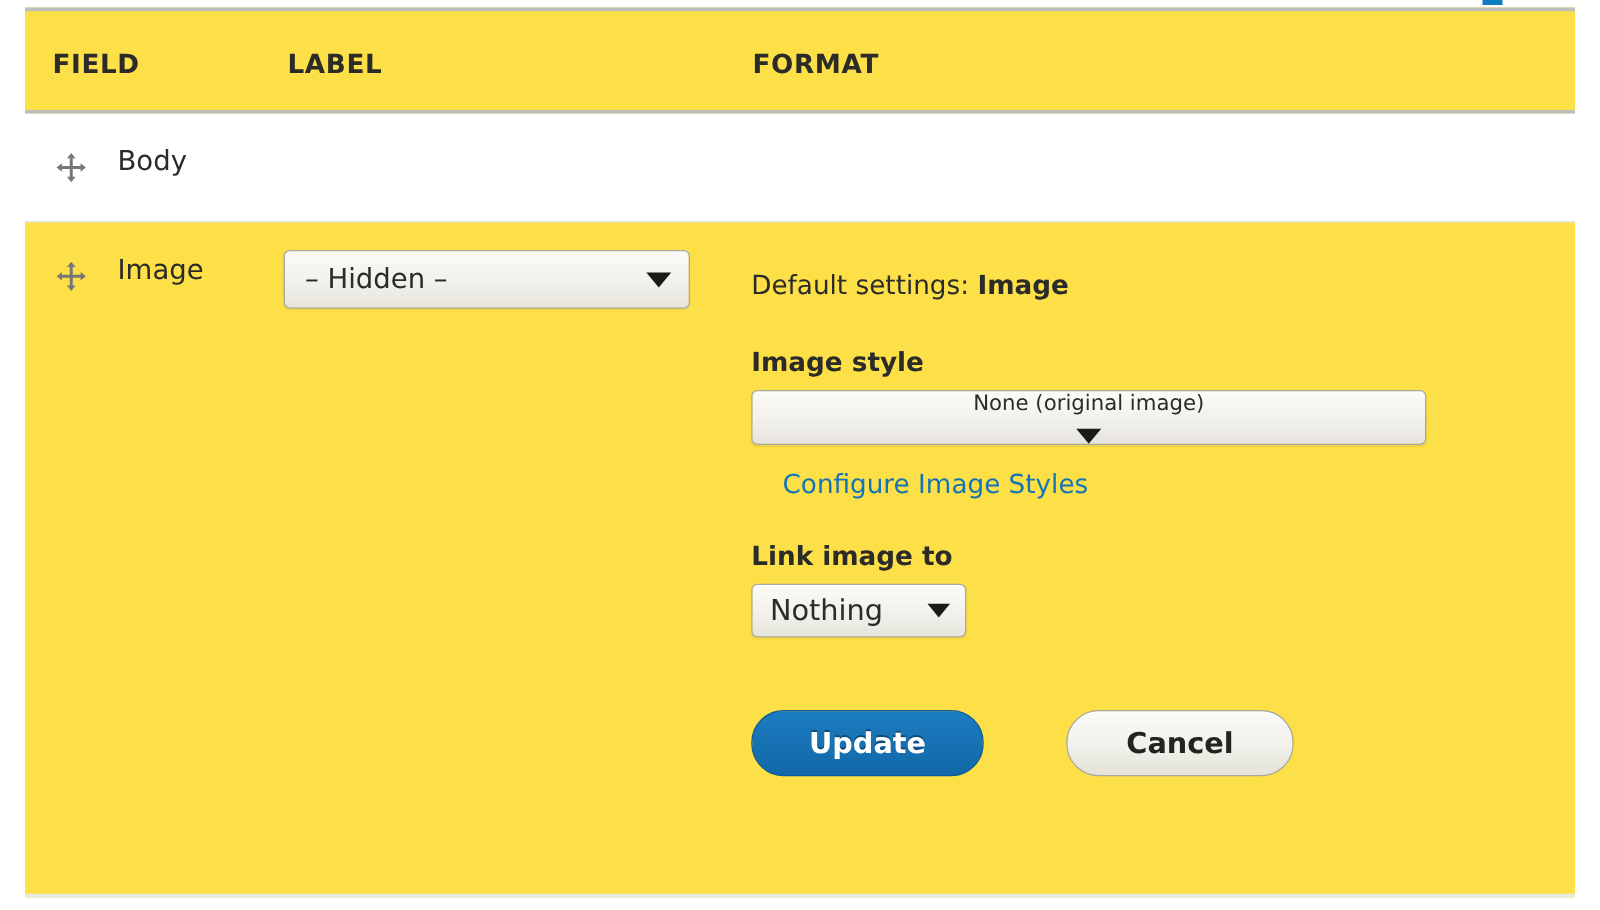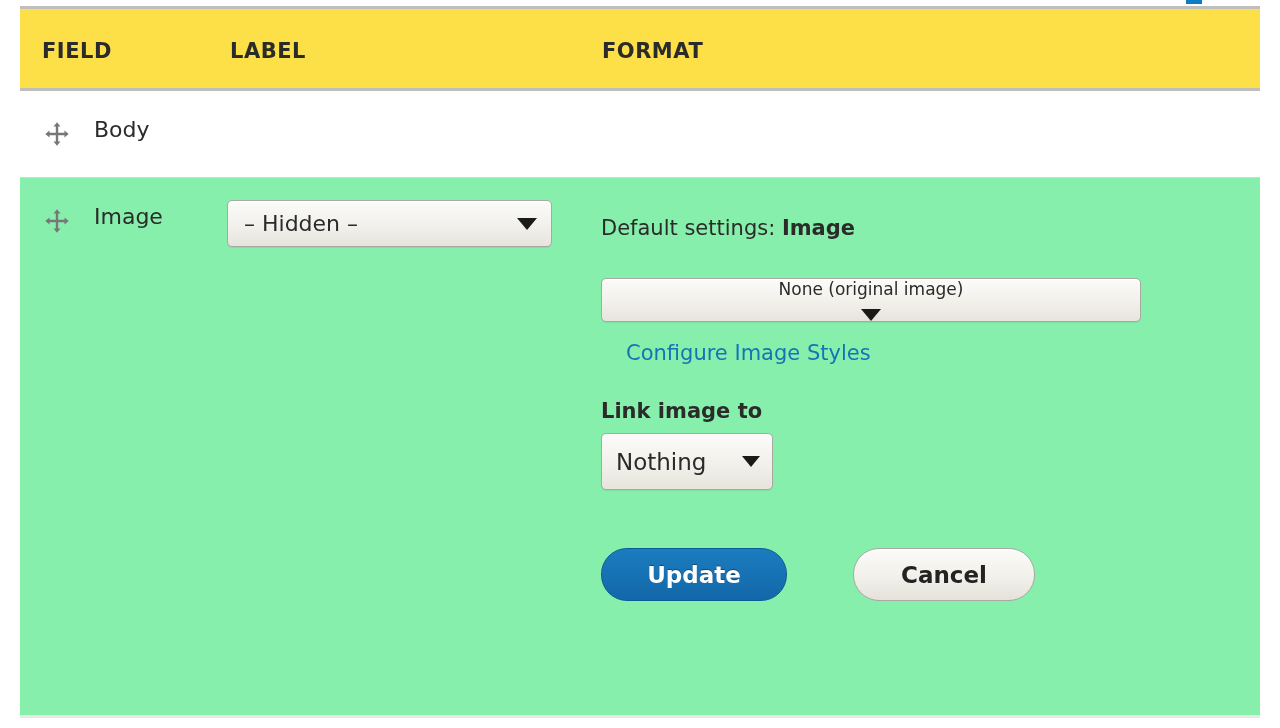--- a/index.html
+++ b/index.html
@@ -62,21 +62,21 @@
   .row {
     position: relative;
     width: 100%;
   }
   .row-body {
     background: #ffffff;
     height: 87px;
     border-bottom: 1px solid #d6d6d2;
   }
   .row-image {
-    background: #86efac;
+    background: #fde047;
     border-bottom: 3px solid #e9e9e4;
     min-height: 540px;
   }
 
   
   .drag-handle {
     position: absolute;
     width: 26px;
     height: 26px;
     color: #77777a;
@@ -174,21 +174,21 @@
     position: relative;
     left: 0; top: 0;
     width: 540px; height: 44px;
     padding: 0 15px 0 15px;
     font-size: 17px;
     flex-direction: column;
   }
   .sel-linkimage {
     position: relative;
     left: 0; top: 0;
-    width: 172px; height: 57px;
+    width: 172px; height: 43px;
     padding: 0 12px 0 14px;
     font-size: 23px;
   }
   .sel-linkimage .caret {
     border-left-width: 9px;
     border-right-width: 9px;
     border-top-width: 11px;
   }
 
   .configure-link {
@@ -317,20 +317,21 @@
         <span class="caret"></span>
       </div>
 
       <div class="settings">
 
         <div class="settings-summary">
           <span>Default settings:</span>
           <b>Image</b>
         </div>
 
+        <div class="form-label">Image style</div>
 
         <div class="sel sel-imagestyle">
           <span class="sel-text">None (original image)</span>
           <span class="caret"></span>
         </div>
 
         <a class="configure-link">Configure Image Styles</a>
 
         <div class="spacer-lg"></div>
 

